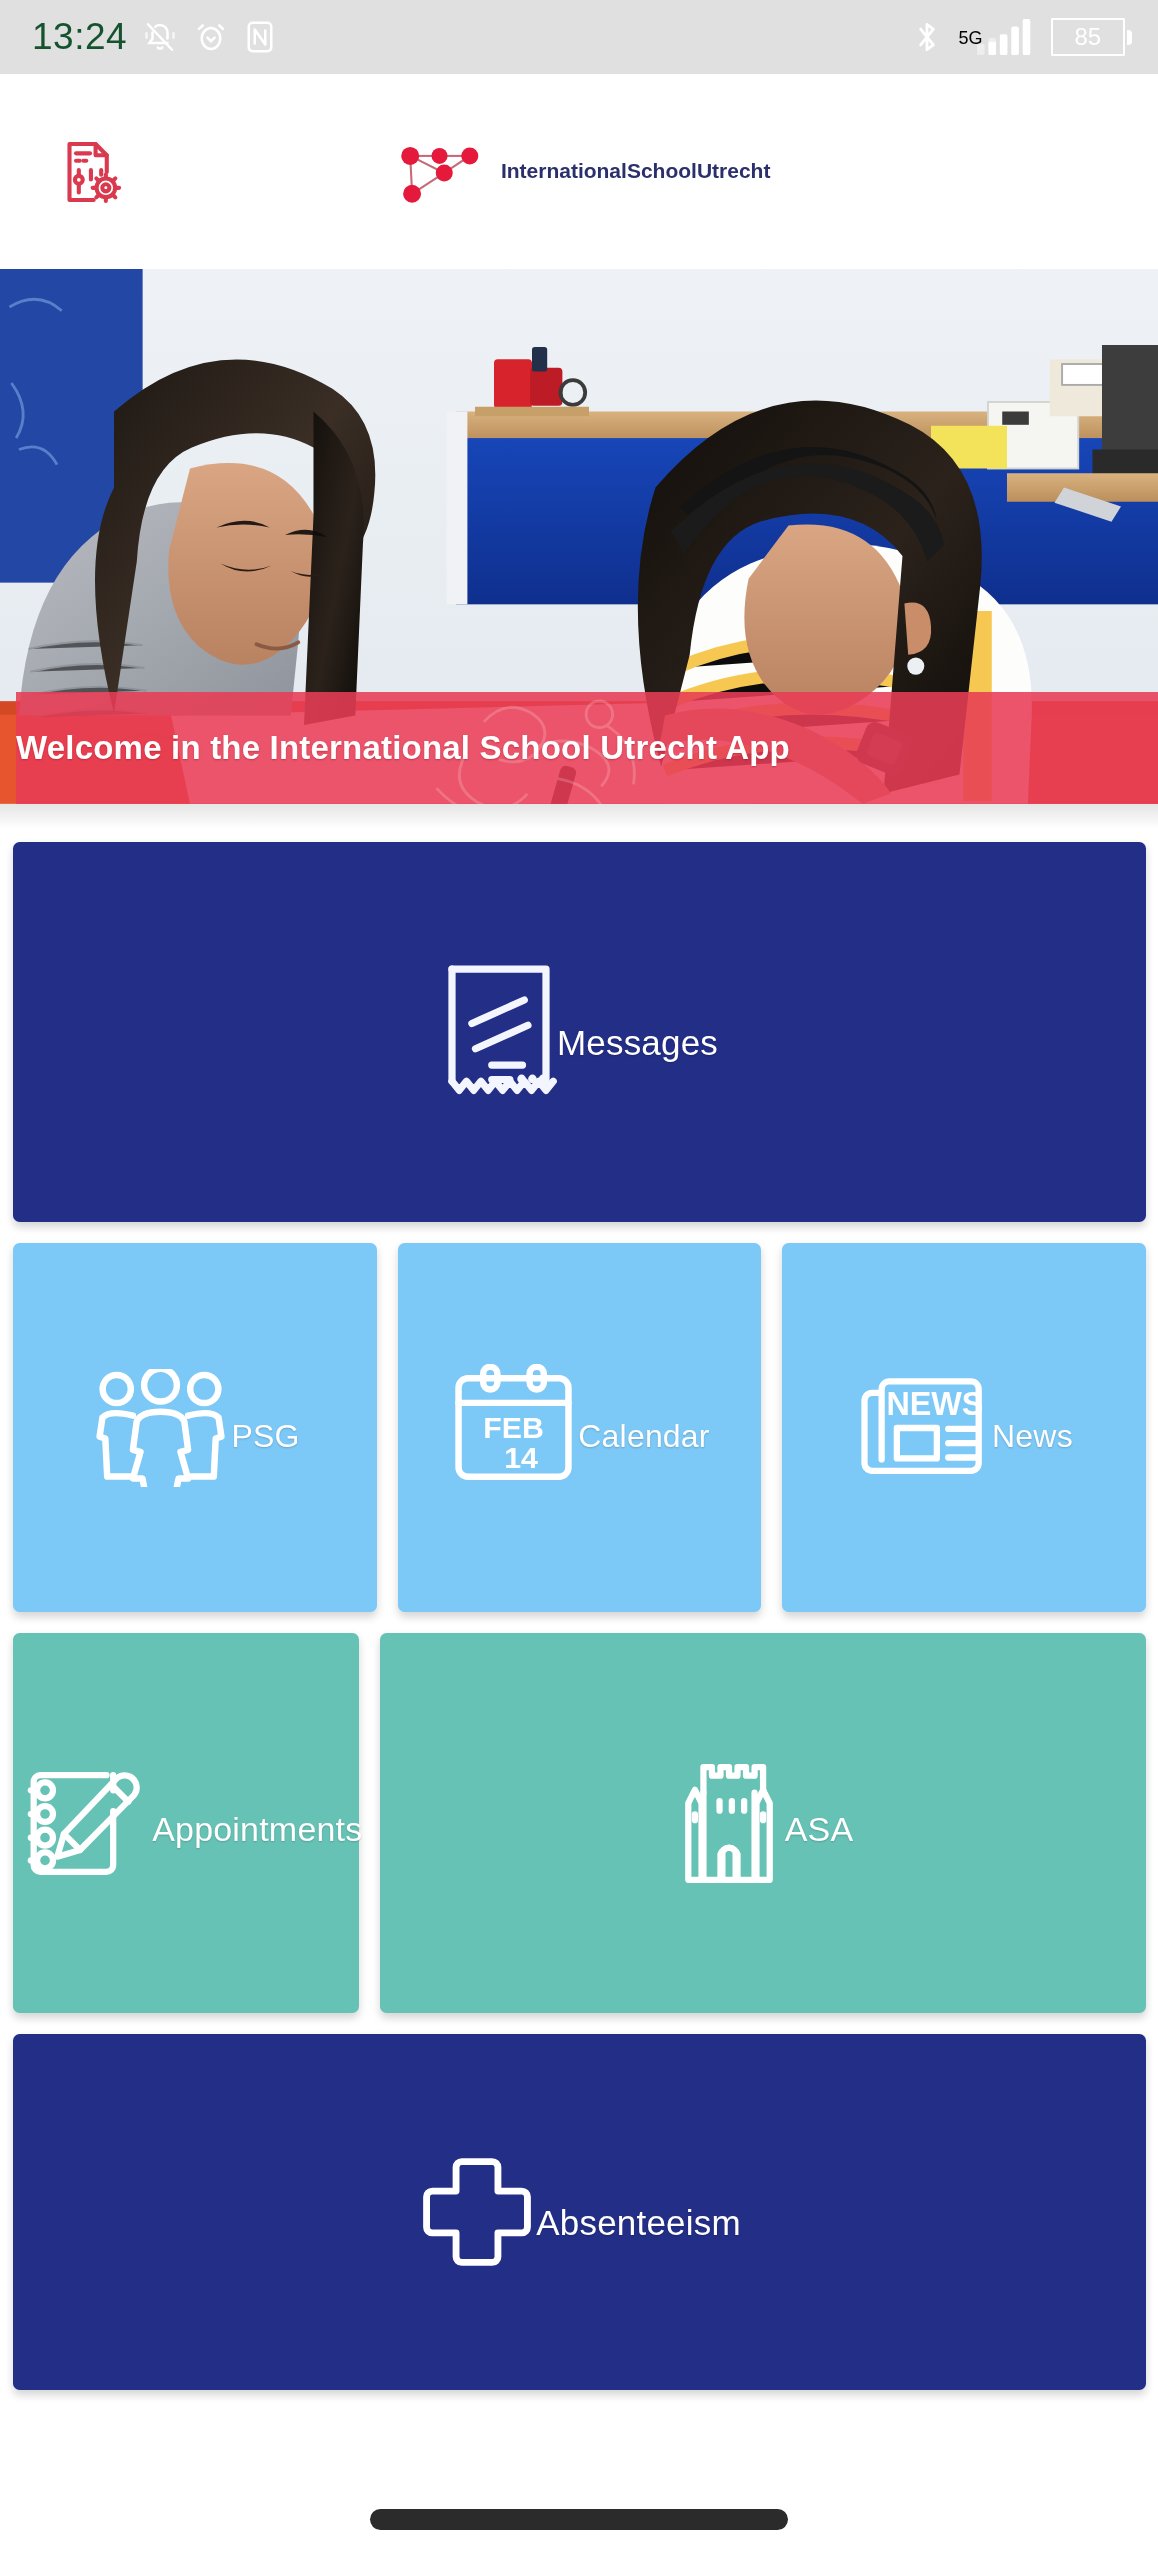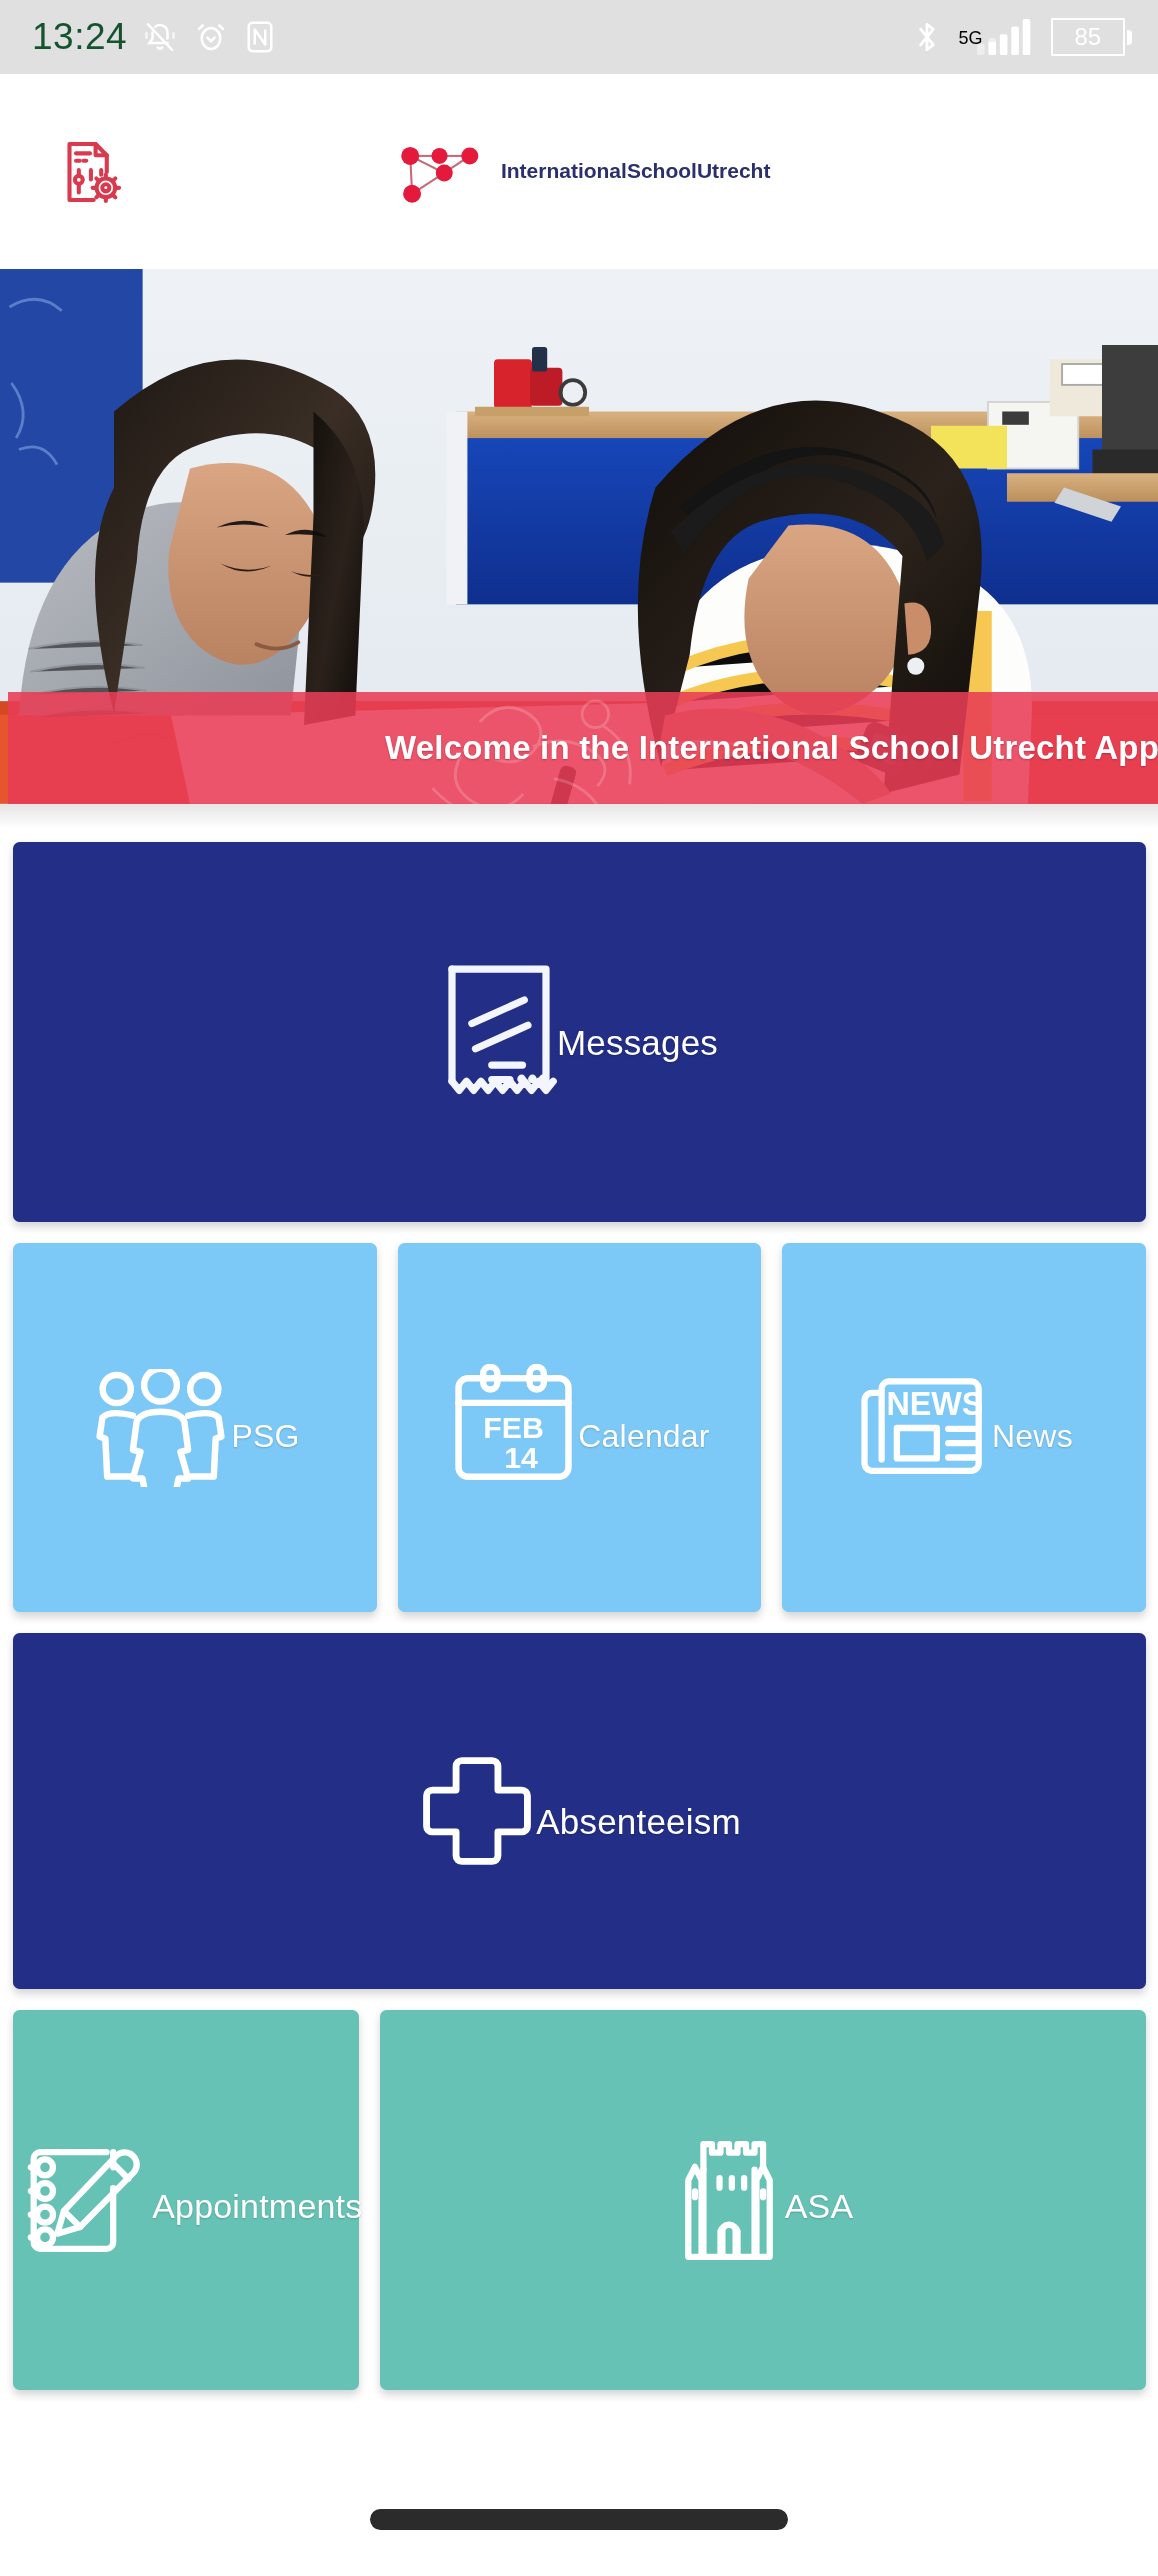--- a/index.html
+++ b/index.html
@@ -60,23 +60,23 @@
     font-size:21px; font-weight:bold; color:#2b2f6b;
   }
   .brand-text span{ white-space:nowrap; }
 
   
   .hero{
     position:relative; width:100%; height:535px; overflow:hidden;
   }
   .hero-photo{ position:absolute; inset:0; }
   .hero-banner{
-    position:absolute; left:8px; right:0; bottom:0; height:112px;
+    position:absolute; left:16px; right:0; bottom:0; height:112px;
     background:rgba(232,60,85,0.88);
-    display:flex; align-items:center; justify-content:flex-end;
+    display:flex; align-items:center; justify-content:flex-start;
     overflow:hidden;
   }
   .hero-banner-text{
     font-size:33px; font-weight:bold; color:#ffffff;
     letter-spacing:0.2px; position:relative; z-index:2;
     text-shadow:0 0.9px 1.9px rgba(120,0,20,0.35);
   }
   .banner-watermark{
     position:absolute; left:50%; top:-26.6px; transform:translateX(-50%);
     opacity:0.18; z-index:1;
@@ -441,31 +441,20 @@
           <rect x="22" y="32" width="21" height="16"></rect>
           <line x1="49" y1="32.5" x2="64" y2="32.5"></line>
           <line x1="49" y1="40" x2="64" y2="40"></line>
           <line x1="49" y1="47.5" x2="64" y2="47.5"></line>
         </svg>
       </div>
       <div class="tile-label">News</div>
     </div>
   </div>
 
-  <div class="row">
-    <div class="tile tile-wide navy" style="height:356px;">
-      <div class="tile-icon">
-        <svg width="118" height="118" viewBox="0 0 62 62" fill="none" stroke="#ffffff" stroke-width="3.6" stroke-linejoin="round">
-          <path d="M23 4.5h16a3 3 0 0 1 3 3v12.5h12.5a3 3 0 0 1 3 3v16a3 3 0 0 1-3 3H42v12.5a3 3 0 0 1-3 3H23a3 3 0 0 1-3-3V42H7.5a3 3 0 0 1-3-3V23a3 3 0 0 1 3-3H20V7.5a3 3 0 0 1 3-3Z"></path>
-        </svg>
-      </div>
-      <div class="tile-label">Absenteeism</div>
-    </div>
-  </div>
-
   <div class="row r3">
 
     <div class="tile tile-half teal" style="width:346px;flex:0 0 346px;">
       <div class="tile-icon">
         <svg width="142" height="135" viewBox="0 0 75 71" fill="none" stroke="#ffffff" stroke-width="3.3" stroke-linecap="round" stroke-linejoin="round">
           <path d="M51 10H16a3.5 3.5 0 0 0-3.5 3.5v44A3.5 3.5 0 0 0 16 61h35a3.5 3.5 0 0 0 3.5-3.5V29"></path>
           <path d="M54.5 10v8"></path>
           <g>
             <circle cx="18.5" cy="18" r="4.2"></circle>
               <line x1="11" y1="18" x2="14" y2="18"></line>
@@ -495,18 +484,29 @@
           <line x1="11.5" y1="33" x2="11.5" y2="36"></line>
           <line x1="47.5" y1="33" x2="47.5" y2="36"></line>
           <line x1="24.5" y1="26" x2="24.5" y2="31"></line>
           <line x1="31" y1="26" x2="31" y2="31"></line>
           <line x1="37.5" y1="26" x2="37.5" y2="31"></line>
         </svg>
       </div>
       <div class="tile-label">ASA</div>
     </div>
   </div>
+
+  <div class="row">
+    <div class="tile tile-wide navy" style="height:356px;">
+      <div class="tile-icon">
+        <svg width="118" height="118" viewBox="0 0 62 62" fill="none" stroke="#ffffff" stroke-width="3.6" stroke-linejoin="round">
+          <path d="M23 4.5h16a3 3 0 0 1 3 3v12.5h12.5a3 3 0 0 1 3 3v16a3 3 0 0 1-3 3H42v12.5a3 3 0 0 1-3 3H23a3 3 0 0 1-3-3V42H7.5a3 3 0 0 1-3-3V23a3 3 0 0 1 3-3H20V7.5a3 3 0 0 1 3-3Z"></path>
+        </svg>
+      </div>
+      <div class="tile-label">Absenteeism</div>
+    </div>
+  </div>
 </div>
 
 <div class="navbar">
   <div class="gesture-pill"></div>
 </div>
 
 
 </body></html>

